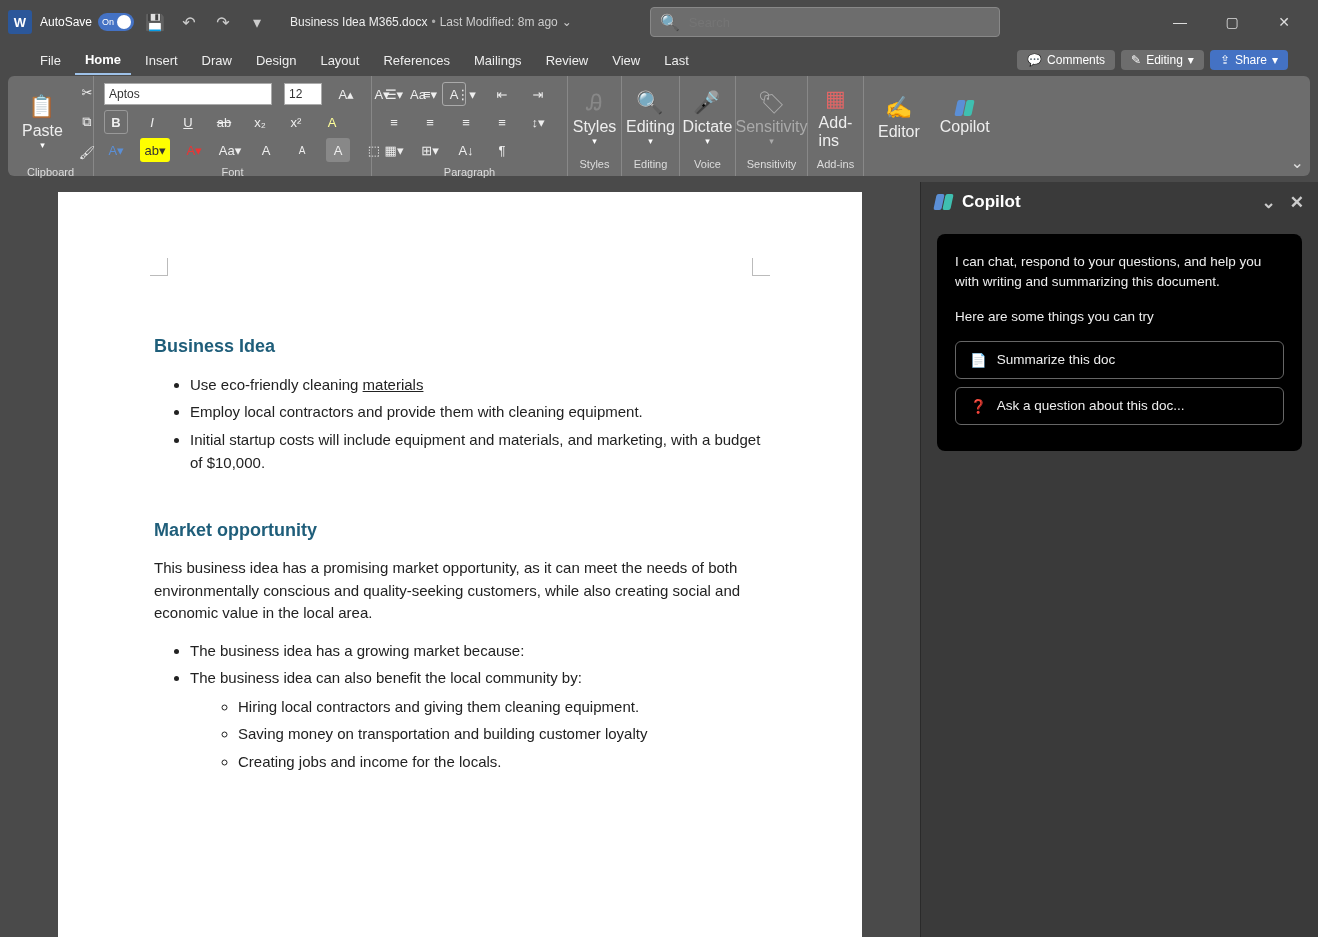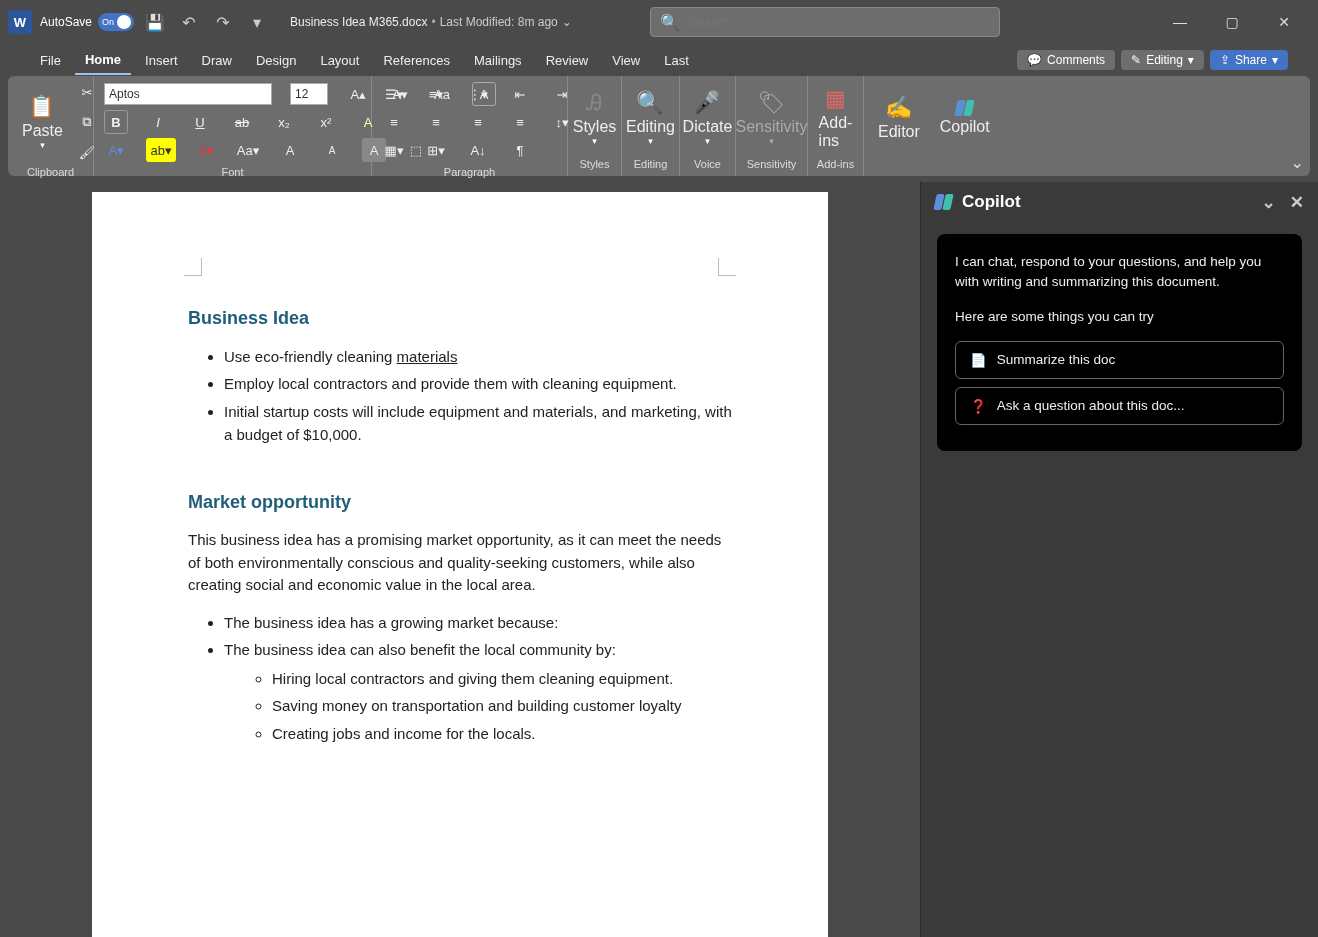--- a/index.html
+++ b/index.html
@@ -33,30 +33,30 @@
 .group-body { flex: 1; display: flex; align-items: center; gap: 4px; }
 .group-label { font-size: 11px; color: #ddd; text-align: center; padding: 2px 0; }
 .rbtn { min-width: 24px; height: 24px; display: flex; align-items: center; justify-content: center; color: #eee; font-size: 13px; cursor: pointer; border-radius: 3px;}
 .font-select { background: #fff; color: #333; border: 1px solid #aaa; height: 22px; font-size: 12px; padding: 0 4px; }
 .font-name { width: 168px; }
 .font-size { width: 38px; }
 .vgroup { display: flex; flex-direction: column; align-items: center; justify-content: center; padding: 2px 8px; cursor: pointer;}
 .vgroup .icon { font-size: 22px; color: #5b8fd6; }
 .vgroup .icon.gray { color: #aaa; }
 .vgroup-label { font-size: 16px; color: #eee; margin-top: 2px; }
-.row { display: flex; gap: 18px; align-items: center;}
+.row { display: flex; gap: 12px; align-items: center;}
 .font-body { flex-direction: column; gap: 4px; align-items: flex-start; padding: 2px 4px;}
 .collapse { position: absolute; right: 6px; bottom: 4px; color: #ddd; cursor: pointer;}
 
 
 .main { display: flex; height: 755px; }
 
 
 .doc-area { flex: 1; background: #4a4a4a; display: flex; justify-content: center; padding-top: 10px; overflow: hidden;}
-.page { width: 736px; background: #fff; color: #222; padding: 70px 96px 20px 96px; position: relative; height: 745px; font-family: Aptos, "Segoe UI", Arial; }
+.page { width: 804px; background: #fff; color: #222; padding: 98px 96px 20px 96px; position: relative; height: 745px; font-family: Aptos, "Segoe UI", Arial; }
 .corner { position: absolute; width: 18px; height: 18px; }
 .corner.tl { top: 66px; left: 92px; border-left: 1px solid #bbb; border-top: 1px solid #bbb; transform: rotate(180deg);}
 .corner.tr { top: 66px; right: 92px; border-right: 1px solid #bbb; border-top: 1px solid #bbb; transform: rotate(180deg);}
 .heading { color: #1f5e7a; font-size: 18px; font-weight: 600; margin: 46px 0 16px 0; }
 .heading.first { margin-top: 46px;}
 .para { font-size: 15px; line-height: 1.5; margin: 8px 0 14px 0; color: #222;}
 .page ul { margin: 6px 0 18px 36px; font-size: 15px; line-height: 1.55; }
 .page ul li { margin: 4px 0; }
 .page ul ul { list-style-type: circle; margin-left: 48px;}
 .underline { text-decoration: underline; }

